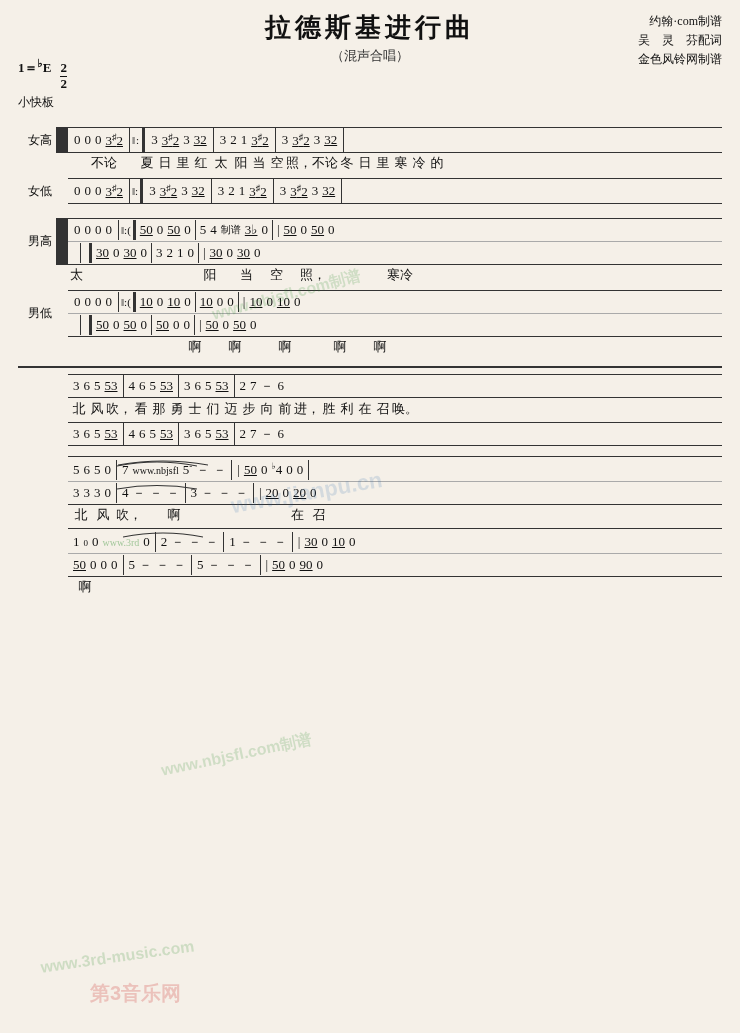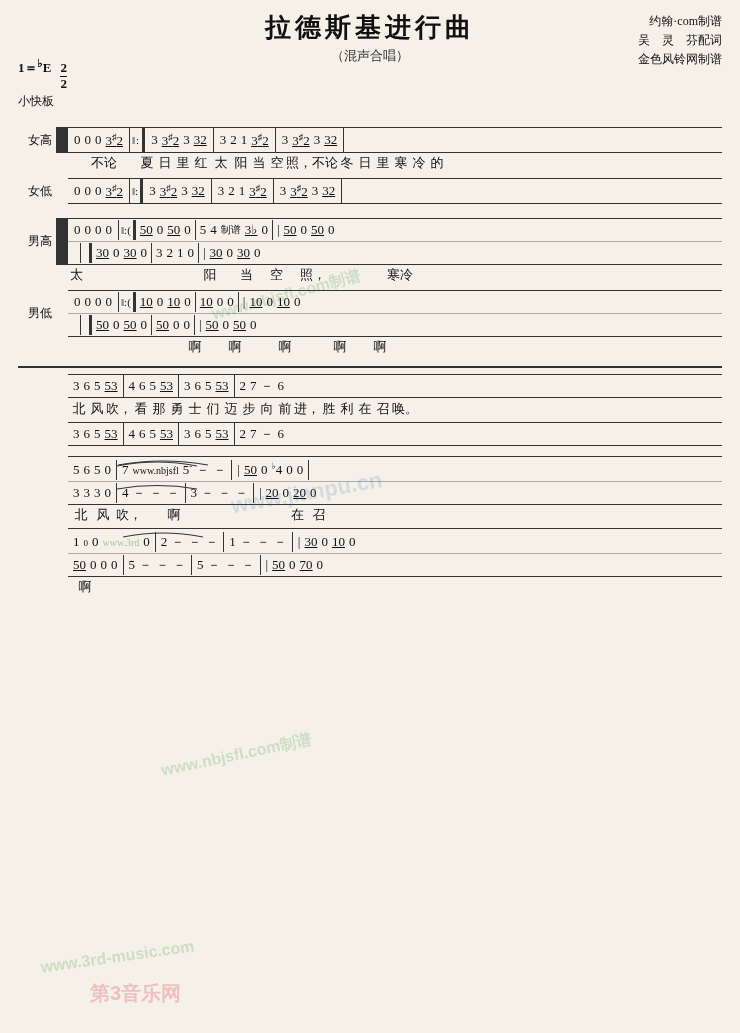--- a/index.html
+++ b/index.html
@@ -78,21 +78,21 @@
       line-height: 1.5;
     }
     .key-line {
       display: flex;
       align-items: baseline;
       gap: 3px;
       font-size: 13px;
       font-weight: bold;
     }
 
-    .tempo { font-size: 12px; margin-top: 2px; font-family: Liberation Mono, monospace; }
+    .tempo { font-size: 12px; margin-top: 2px; }
 
     
     .section-divider {
       border: none;
       border-top: 1.5px solid #333;
       margin: 8px 0 4px 0;
     }
 
     .n {
       font-size: 13px;
@@ -619,21 +619,21 @@
           <div style="display:flex;align-items:center;padding:0 3px;border-right:1.5px solid #333;min-height:20px;">
             <span class="n">5</span>
             <span class="n">－</span>
             <span class="n">－</span>
             <span class="n">－</span>
           </div>
           <div style="display:flex;align-items:center;padding:0 3px;min-height:20px;">
             <span class="n">|</span>
             <span class="n"><span style="text-decoration:underline;">50</span></span>
             <span class="n">0</span>
-            <span class="n"><span style="text-decoration:underline;">70</span></span>
+            <span class="n"><span style="text-decoration:underline;">90</span></span>
             <span class="n">0</span>
           </div>
         </div>
       </div>
     </div>
 
     <div style="display:flex;align-items:center;padding-left:52px;font-size:13px;margin-top:1px;margin-bottom:4px;">
       <span style="min-width:30px;text-align:center;">啊</span>
     </div>
 

